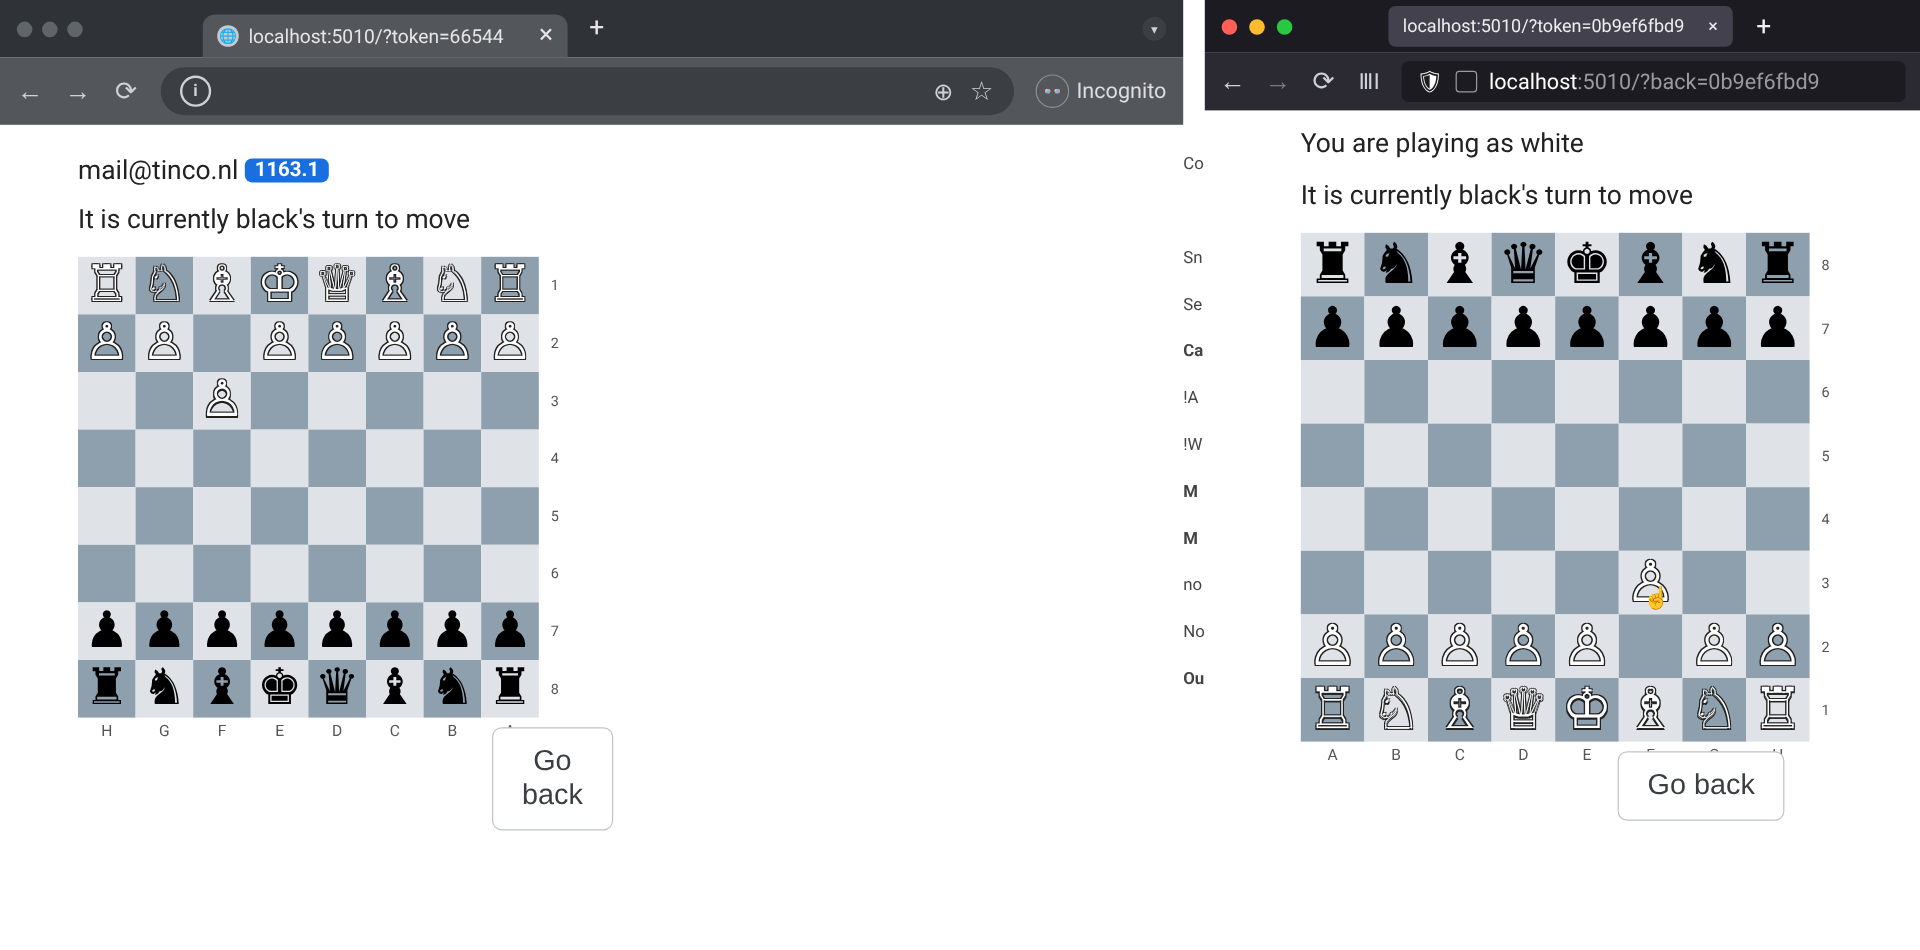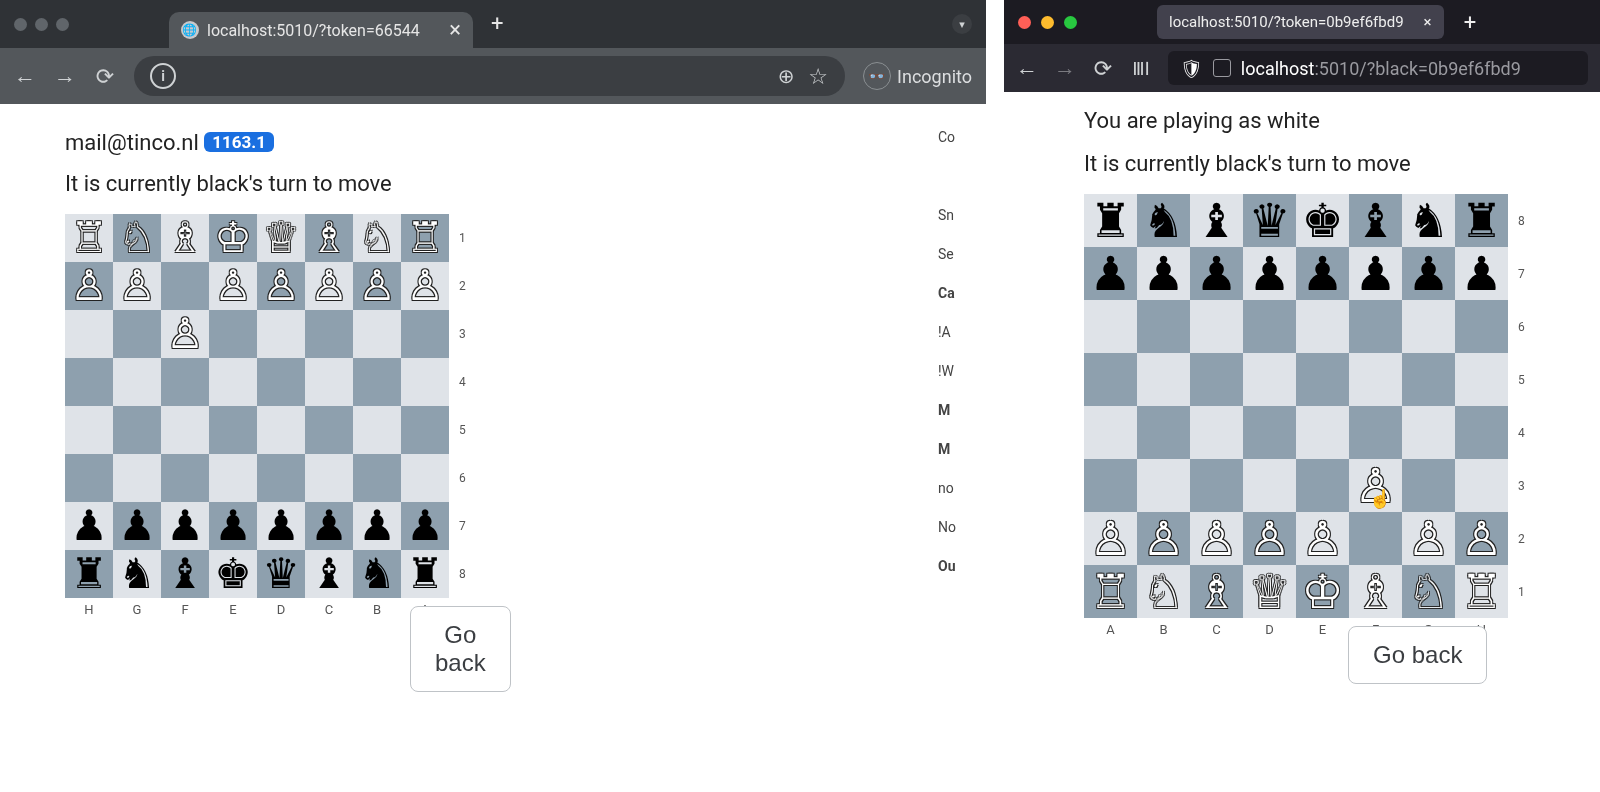--- a/index.html
+++ b/index.html
@@ -32,21 +32,21 @@
   .sq{width:48px;height:48px;display:flex;align-items:center;justify-content:center;font-size:42px;line-height:1;}
   .light{background:#dfe3e8;}
   .dark{background:#8ea0ae;}
   .wp{color:#fff;text-shadow:-1px -1px 0 #222,1px -1px 0 #222,-1px 1px 0 #222,1px 1px 0 #222;}
   .bp{color:#000;}
   .rank-labels{position:absolute;left:390px;top:0;font-size:12px;color:#555;}
   .rank-labels div{height:48px;display:flex;align-items:center;padding-left:4px;}
   .file-labels{display:grid;grid-template-columns:repeat(8,48px);font-size:13px;color:#555;text-align:center;margin-top:4px;}
   .go-back{position:absolute;border:1px solid #bfc3c7;border-radius:8px;padding:14px 24px;font-size:24px;color:#3b3e42;background:#fff;}
   
-  .gmail-sliver{position:absolute;left:938px;top:118px;width:18px;height:660px;background:#fff;font-size:14px;color:#444;overflow:hidden;line-height:39px;}
+  .gmail-sliver{position:absolute;left:986px;top:118px;width:18px;height:660px;background:#fff;font-size:14px;color:#444;overflow:hidden;line-height:39px;}
   .gmail-sliver .red{color:#4c1d95;margin-left:36px;}
   .gmail-sliver .bold{font-weight:bold;}
   
   .win-right{position:absolute;left:1004px;top:0;width:596px;height:792px;background:#fff;}
   .ff-tabstrip{height:44px;background:#1c1b22;display:flex;align-items:center;padding-left:14px;gap:10px;}
   .ff-dot{width:13px;height:13px;border-radius:50%;}
   .ff-tab{display:flex;align-items:center;gap:10px;background:#42414d;border-radius:6px;height:34px;padding:0 12px;color:#eee;font-size:15px;margin-left:70px;min-width:260px;}
   .ff-toolbar{height:48px;background:#2b2a33;display:flex;align-items:center;padding:0 12px;gap:16px;color:#e4e4e6;}
   .ff-addr{flex:1;display:flex;align-items:center;gap:10px;background:#1c1b22;border-radius:6px;height:34px;padding:0 12px;color:#fff;font-size:18px;}
   .ff-addr .gray{color:#9a9aa0;}
@@ -352,21 +352,21 @@
       <span style="color:#eee;font-size:22px;margin-left:10px;">+</span>
     </div>
     <div class="ff-toolbar">
       <span class="tbtn">←</span>
       <span class="tbtn" style="color:#7a7a80">→</span>
       <span class="tbtn">⟳</span>
       <span class="tbtn" style="font-size:18px;">ⅢⅠ</span>
       <div class="ff-addr">
         <span>🛡</span>
         <span style="width:16px;height:16px;border:1px solid #9a9aa0;border-radius:3px;"></span>
-        <span><span>localhost</span><span class="gray">:5010/?black=0b9ef6fbd9</span></span>
+        <span><span>localhost</span><span class="gray">:5010/?back=0b9ef6fbd9</span></span>
       </div>
     </div>
 
     <div class="page-right">
       <p class="status-line">You are playing as white</p>
       <p class="status-line">It is currently black's turn to move</p>
 
       <div class="board-wrap" style="width:448px;position:relative;">
         <div class="board" id="board-right" style="grid-template-columns:repeat(8,53px);grid-template-rows:repeat(8,53px);">
             <div class="sq light" style="width:53px;height:53px;font-size:47px;position:relative;">

